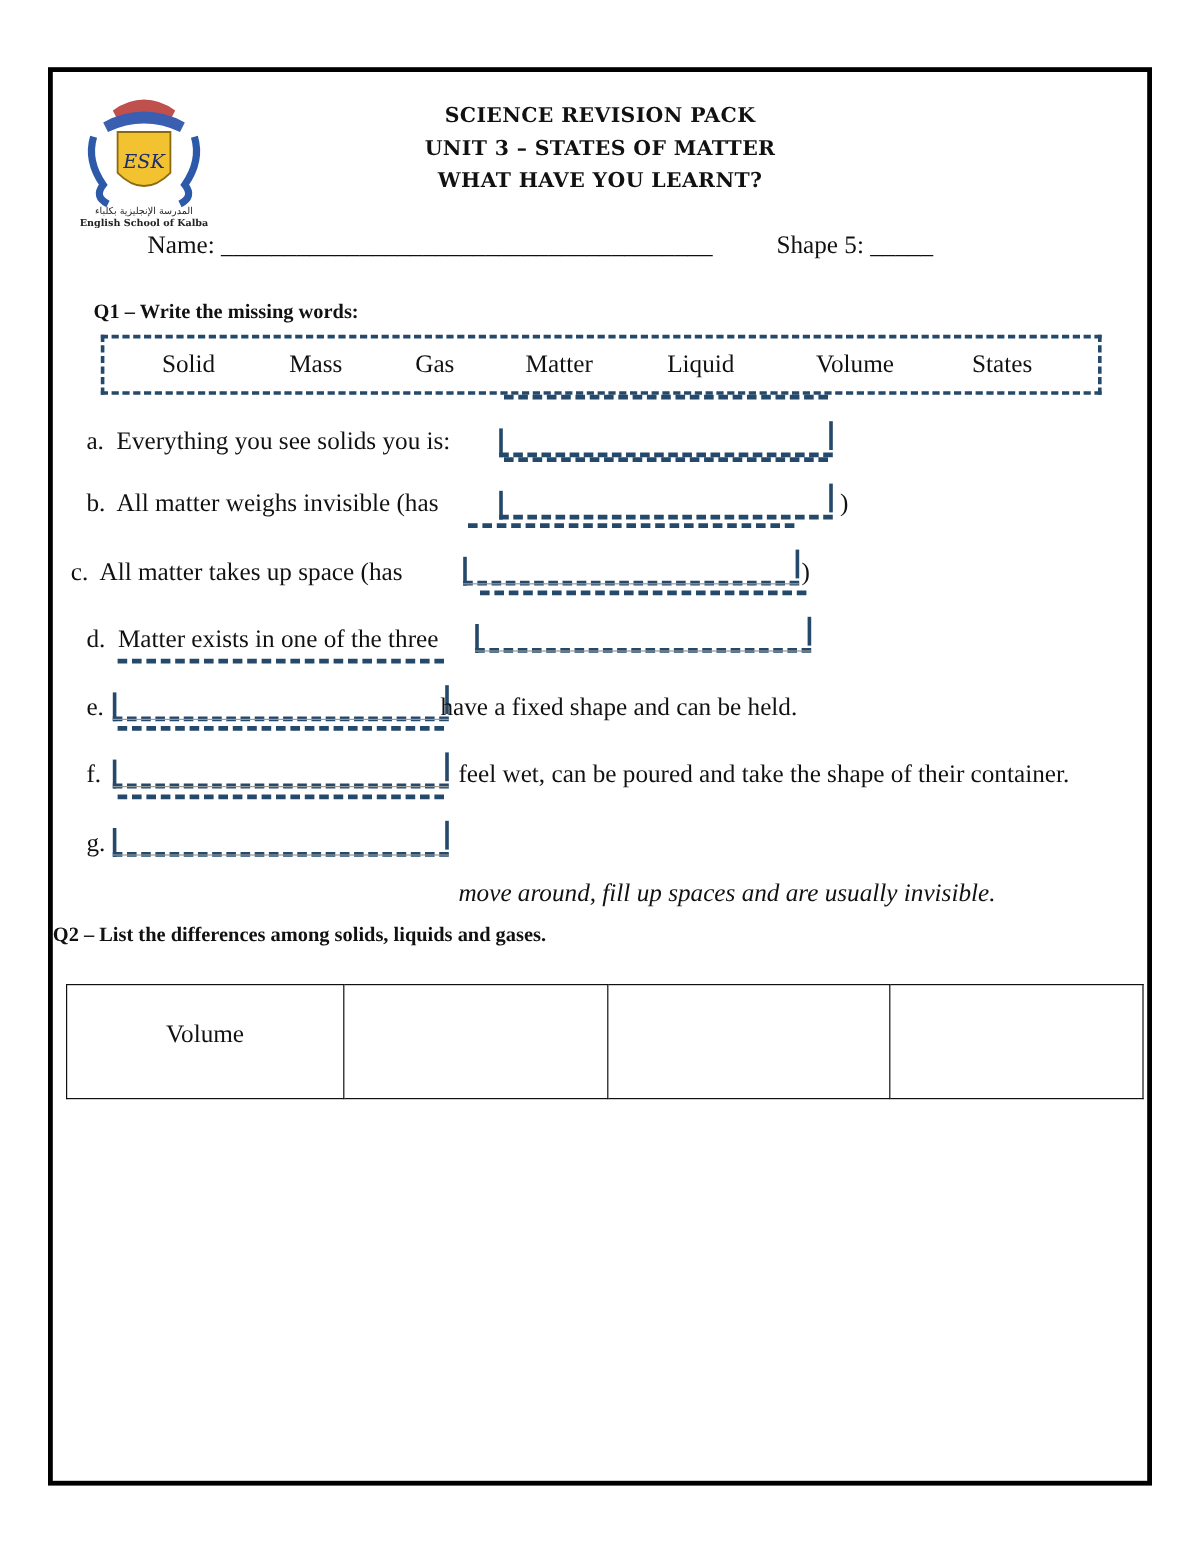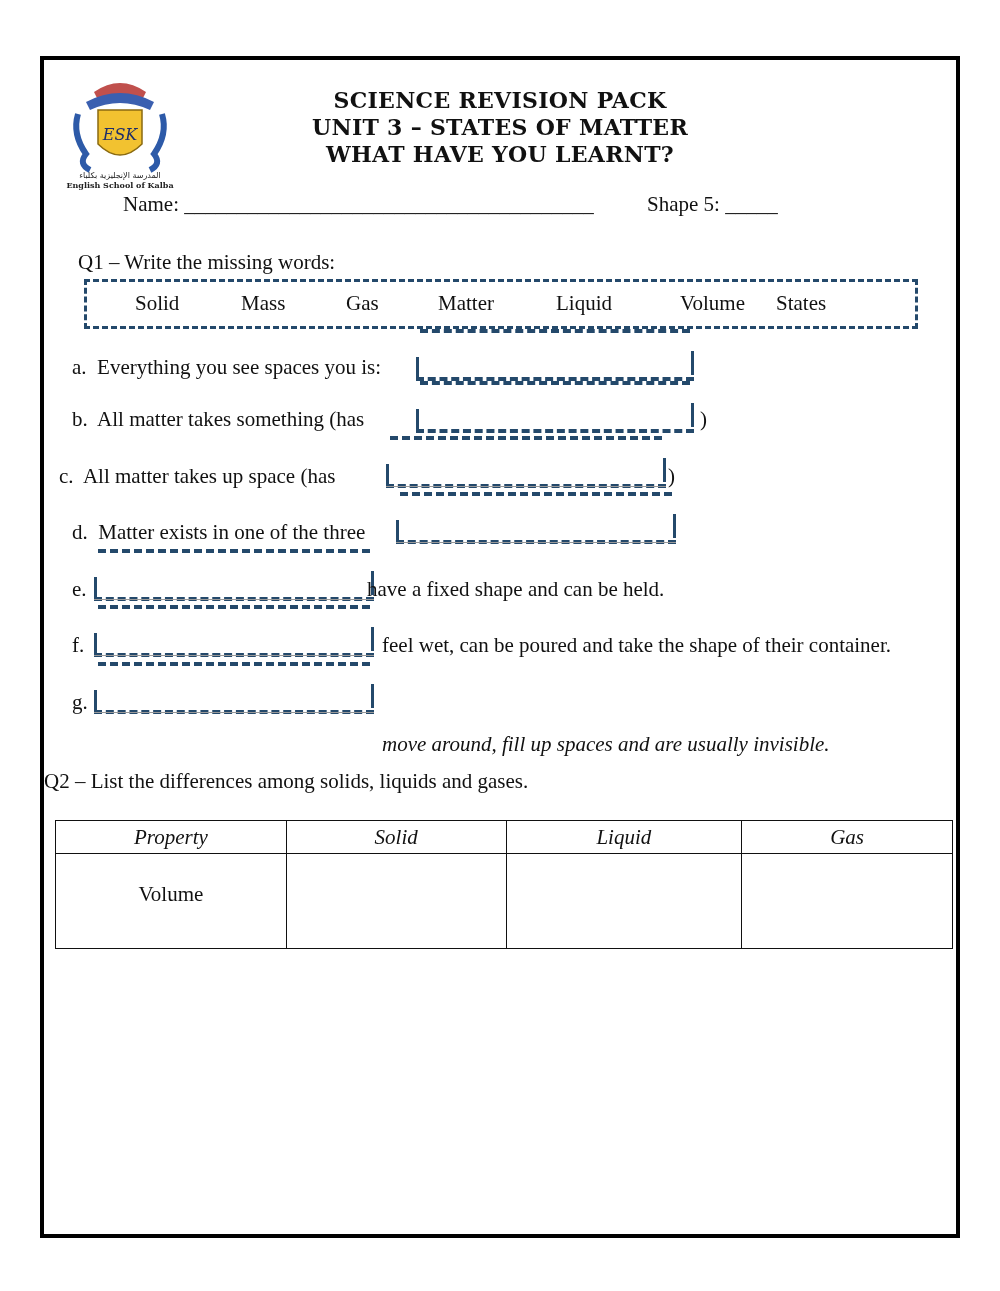--- a/index.html
+++ b/index.html
@@ -3,23 +3,23 @@
 <meta charset="utf-8">
 <style>
   html, body { margin:0; padding:0; background:#ffffff; }
   body { width:1000px; height:1291px; position:relative; overflow:hidden;
          font-family:"Liberation Serif", serif; color:#111; }
   .frame { position:absolute; left:40px; top:56px; width:912px; height:1174px;
            border:4px solid #000; border-top-width:4px; box-sizing:content-box; }
   .abs { position:absolute; }
   .logo { left:64px; top:74px; width:112px; height:116px; }
   .title { left:260px; width:480px; text-align:center; font-family:"DejaVu Serif", serif;
-           font-weight:bold; font-size:22px; letter-spacing:0.3px; }
+           font-weight:bold; font-size:17px; letter-spacing:0.3px; }
   .name-row { top:192px; font-size:21px; }
-  .q-head { font-weight:normal; font-size:21px; }
+  .q-head { font-weight:bold; font-size:17px; }
   .dash-box { position:absolute; border:3px dashed #24496b; }
   .word { position:absolute; top:291px; font-size:21px; }
   .line-text { position:absolute; font-size:21px; white-space:nowrap; }
   .blank { position:absolute; height:26px; }
   .blank .bot { position:absolute; left:0; right:0; bottom:0; border-bottom:4px dashed #24496b; }
   .blank .top { position:absolute; left:4px; right:4px; top:-26px; border-top:4px dashed #24496b; }
   .blank .lft { position:absolute; left:0; bottom:0; width:3px; height:24px; background:#24496b; }
   .blank .rgt { position:absolute; right:0; top:-4px; width:3px; height:24px; background:#24496b; }
   .blank .base { position:absolute; left:0; right:0; bottom:1px; border-bottom:1px solid #999; }
   table.props { position:absolute; left:55px; top:820px; width:898px; border-collapse:collapse; }
@@ -60,36 +60,36 @@
 
 <div class="abs q-head" style="left:78px; top:250px;">Q1 – Write the missing words:</div>
 
 <div class="dash-box" style="left:84px; top:279px; width:828px; height:44px;"></div>
 <span class="word" style="left:135px;">Solid</span>
 <span class="word" style="left:241px;">Mass</span>
 <span class="word" style="left:346px;">Gas</span>
 <span class="word" style="left:438px;">Matter</span>
 <span class="word" style="left:556px;">Liquid</span>
 <span class="word" style="left:680px;">Volume</span>
-<span class="word" style="left:776px;text-align:center;">States</span>
+<span class="word" style="left:810px;text-align:center;">States</span>
 
 <div class="line-text" style="left:72px; top:355px;">
   <span>a.</span>&nbsp;
-  <span>Everything you see spaces you is:</span>
+  <span>Everything you see solids you is:</span>
 </div>
 <div class="blank" style="left:416px; top:355px; width:278px;">
   <div class="top"></div>
     <div class="bot"></div>
     <div class="lft"></div>
     <div class="rgt"></div>
 </div>
 
 <div class="line-text" style="left:72px; top:407px;">
   <span>b.</span>&nbsp;
-  <span>All matter takes something (has</span>
+  <span>All matter weighs invisible (has</span>
 </div>
 <div class="blank" style="left:416px; top:407px; width:278px;">
   <div class="top"></div>
     <div class="bot"></div>
     <div class="lft"></div>
     <div class="rgt"></div>
 </div>
 <span class="line-text" style="left:700px; top:407px;">)</span>
 
 <div class="line-text" style="left:59px; top:464px;">
@@ -150,26 +150,20 @@
 <div class="abs q-head" style="left:44px; top:769px;">Q2 – List the differences among solids, liquids and gases.</div>
 
 <table class="props">
   <colgroup>
     <col style="width:231px">
       <col style="width:220px">
       <col style="width:236px">
       <col style="width:211px">
   </colgroup>
   <tbody>
-      <tr>
-    <th>Property</th>
-    <th>Solid</th>
-    <th>Liquid</th>
-    <th>Gas</th>
-  </tr>
   <tr>
     <td>Volume</td>
     <td></td>
     <td></td>
     <td></td>
   </tr>
 </tbody>
   </table>
 
 </body></html>

